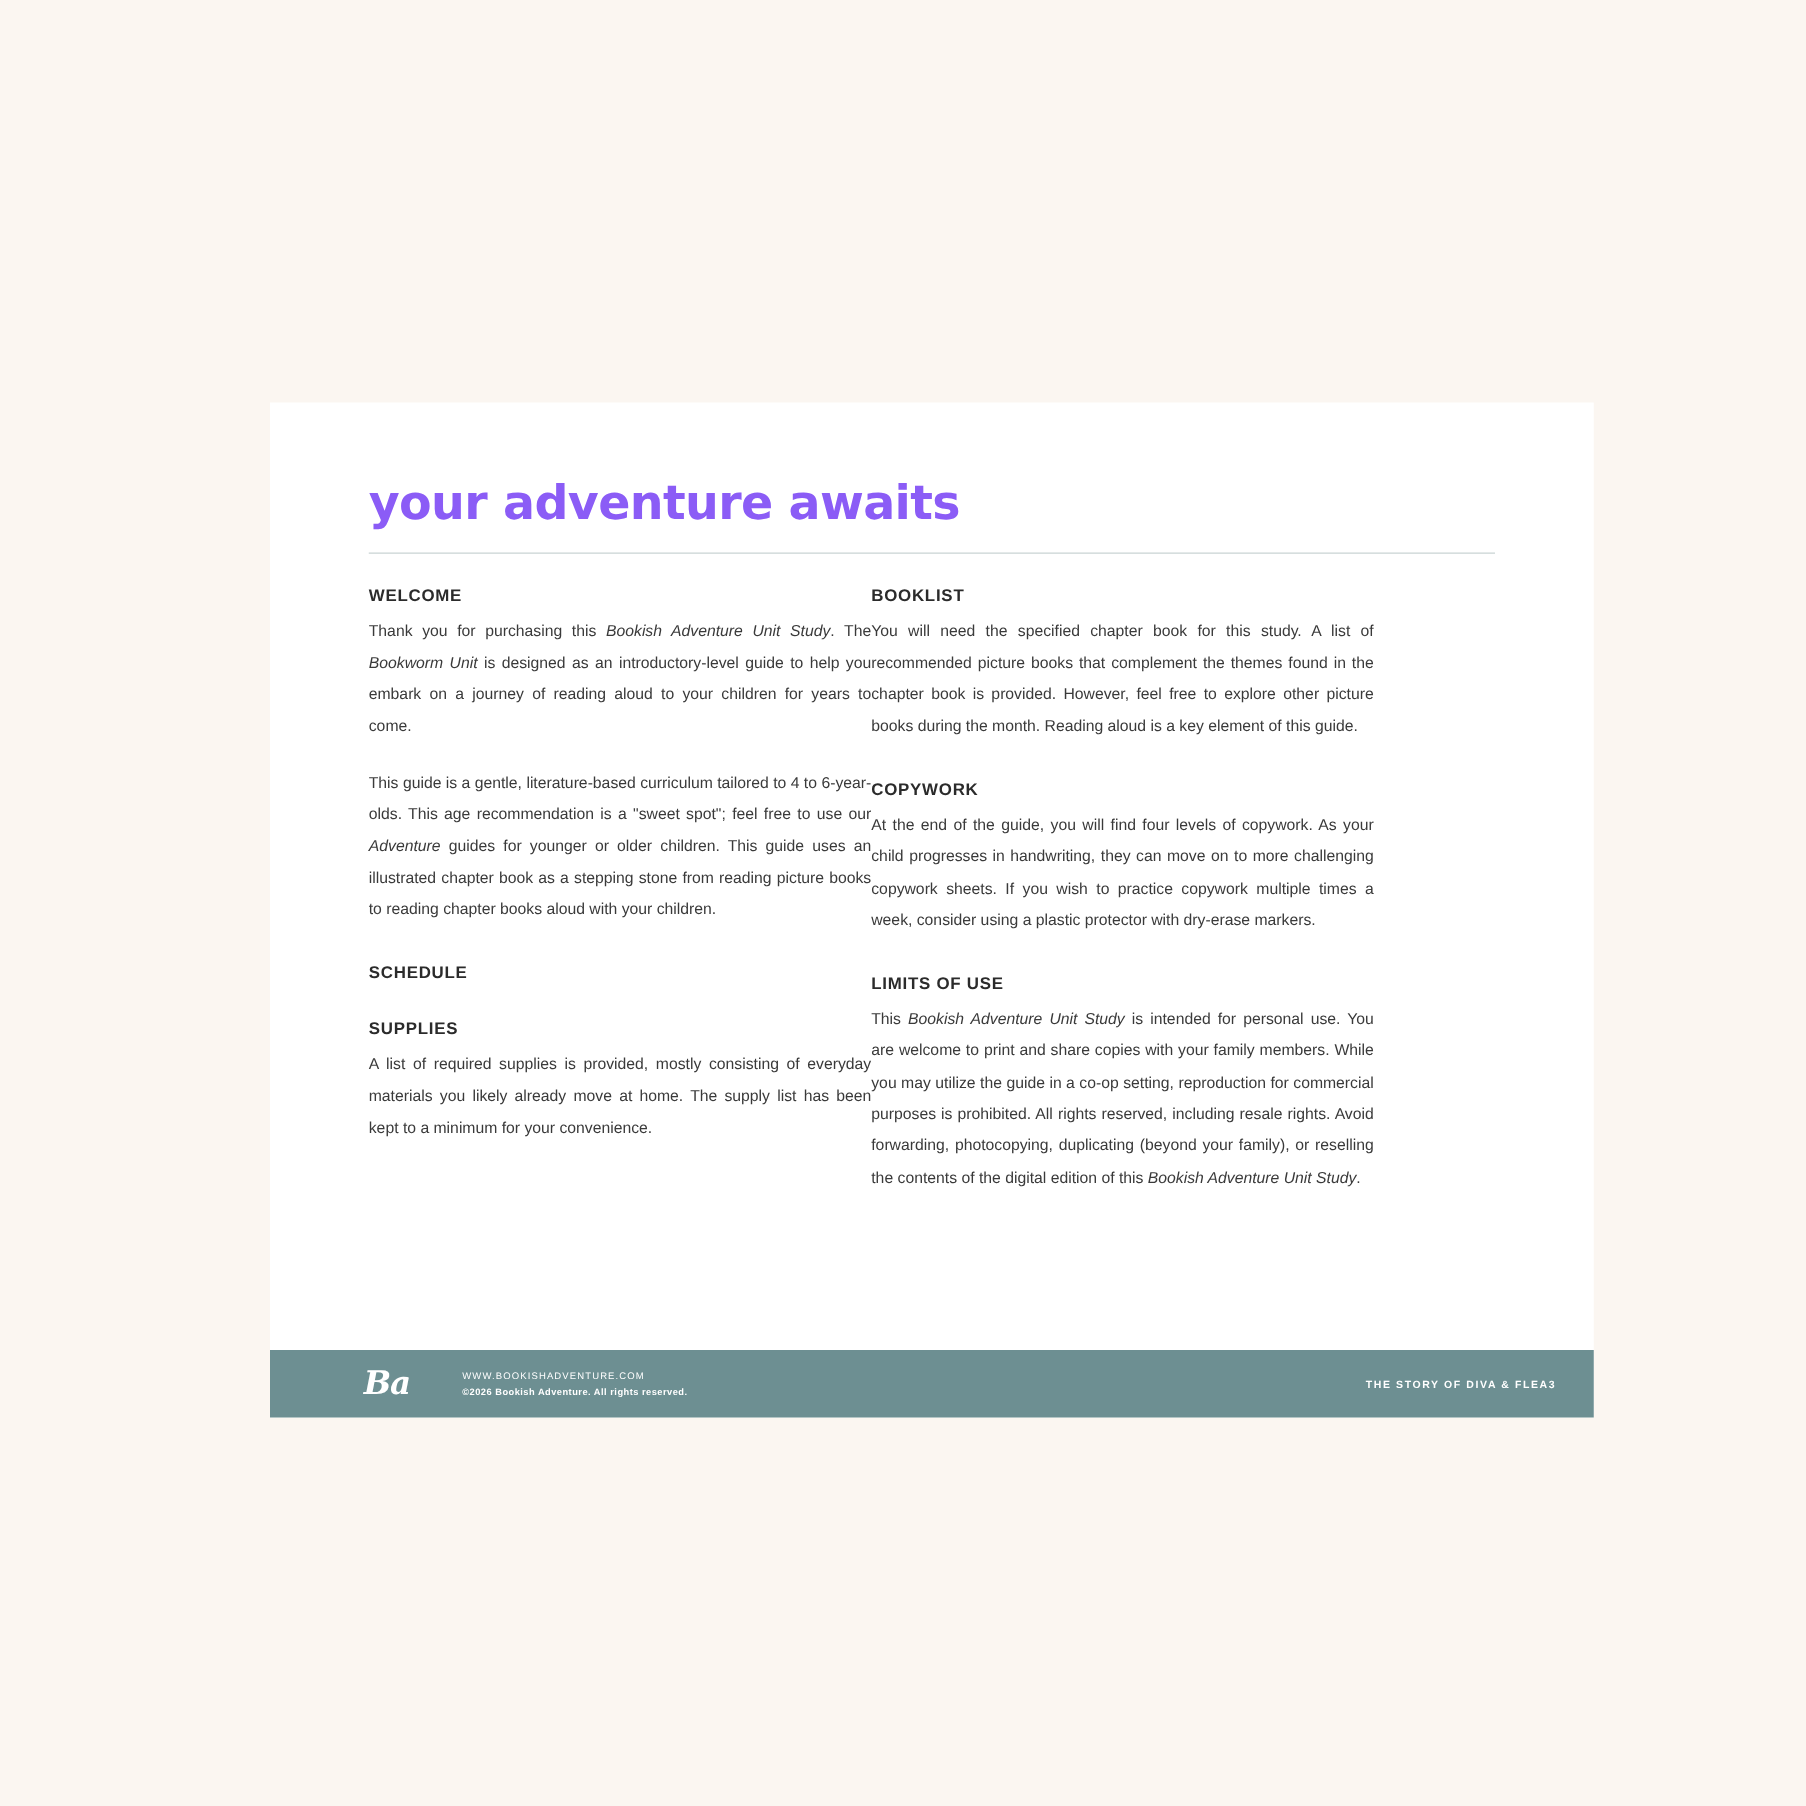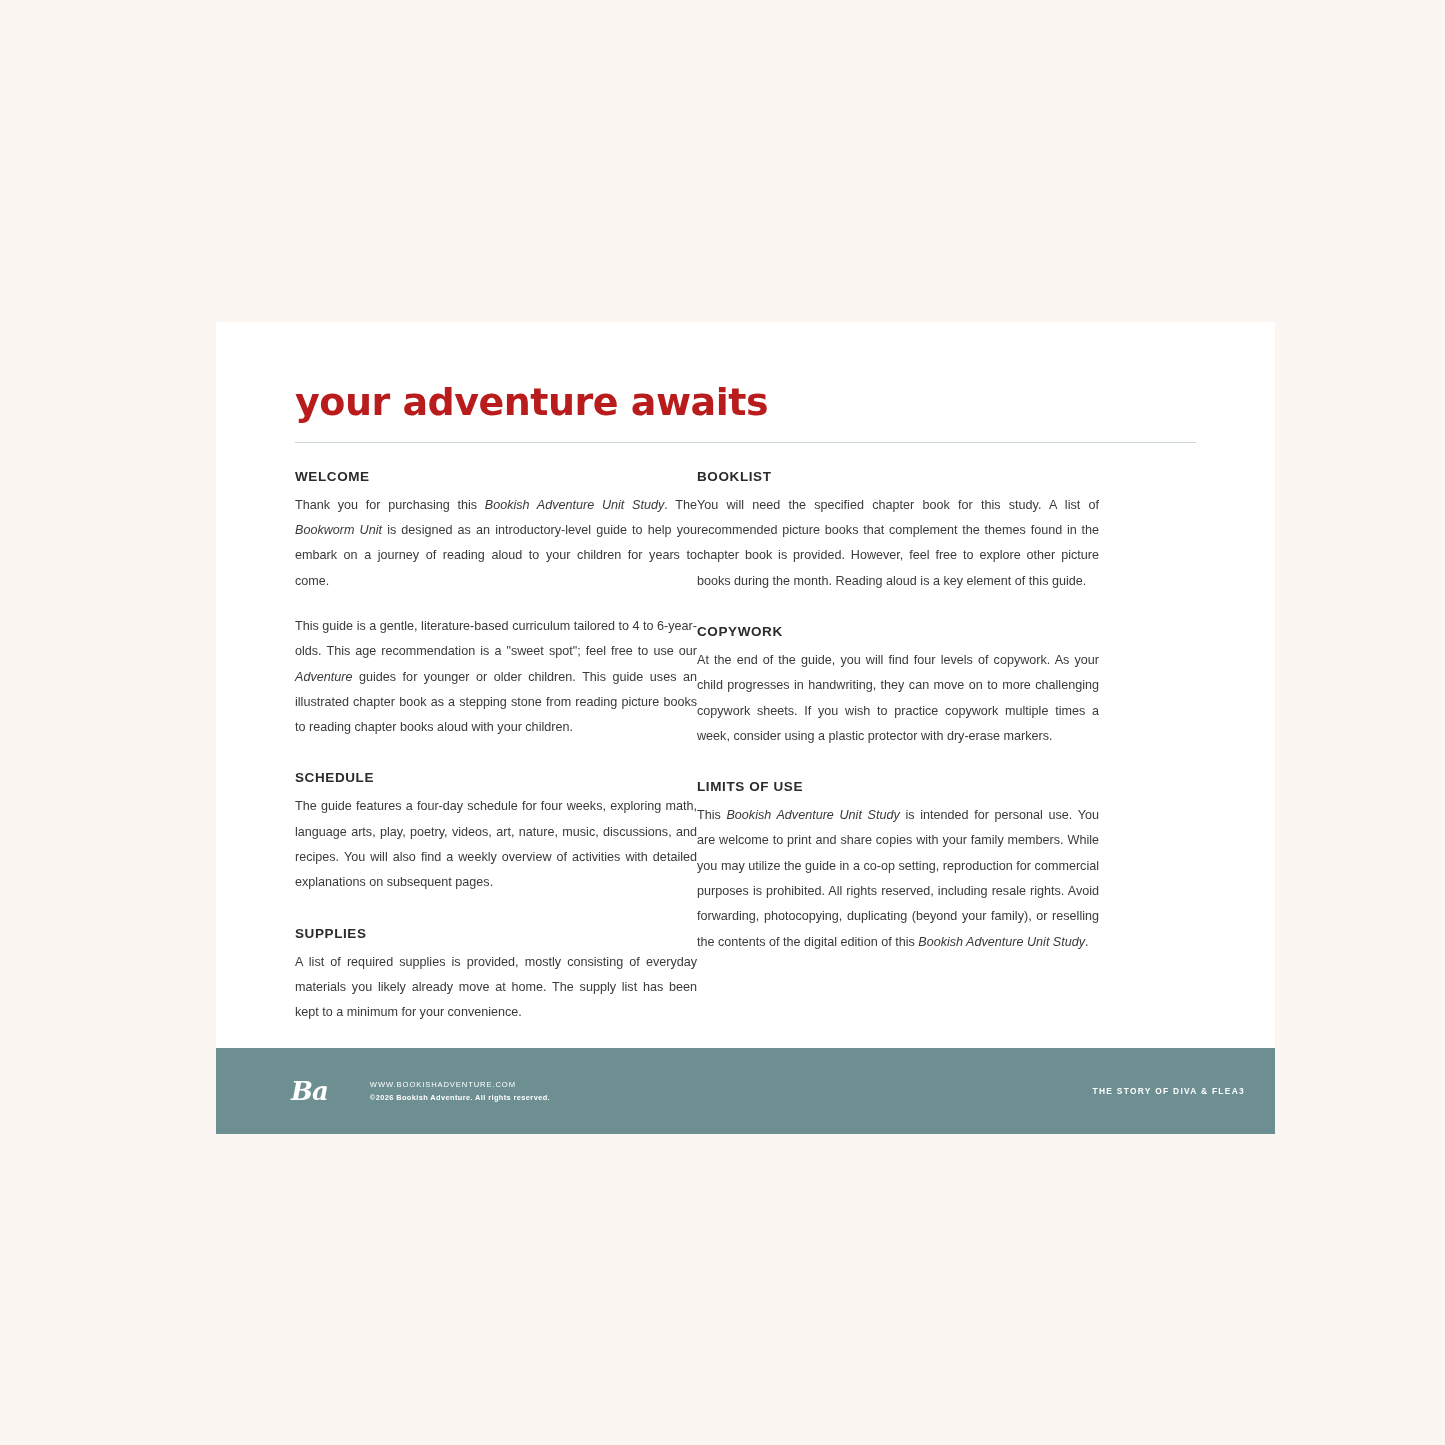--- a/index.html
+++ b/index.html
@@ -29,21 +29,21 @@
     left: 79px;
     top: 60px;
     right: 79px;
   }
 
   .doc-title {
     font-family: "DejaVu Sans", sans-serif;
     font-weight: bold;
     font-size: 38px;
     letter-spacing: -0.5px;
-    color: #b91c1c;
+    color: #8b5cf6;
     margin: 0;
     padding: 0 0 18px 0;
     line-height: 1.1;
   }
 
   .title-rule {
     height: 1px;
     background: #c9d4d4;
     width: 100%;
     margin-bottom: 26px;
@@ -77,21 +77,21 @@
   }
   p.body-text:last-child {
     margin-bottom: 0;
   }
 
   .footer {
     position: absolute;
     left: 0;
     bottom: 0;
     width: 100%;
-    height: 86px;
+    height: 54px;
     background: #6d8f92;
     display: flex;
     align-items: center;
     box-sizing: border-box;
     padding: 0 30px 0 75px;
   }
   .logo {
     font-family: "DejaVu Serif", serif;
     font-style: italic;
     font-weight: bold;
@@ -134,21 +134,20 @@
 
     <div class="columns">
 
       <div class="col">
 
         <h2 class="sec-head">WELCOME</h2>
         <p class="body-text">Thank you for purchasing this <i>Bookish Adventure Unit Study</i>. The <i>Bookworm Unit</i> is designed as an introductory-level guide to help you embark on a journey of reading aloud to your children for years to come.</p>
         <p class="body-text">This guide is a gentle, literature-based curriculum tailored to 4 to 6-year-olds. This age recommendation is a "sweet spot"; feel free to use our <i>Adventure</i> guides for younger or older children. This guide uses an illustrated chapter book as a stepping stone from reading picture books to reading chapter books aloud with your children.</p>
 
         <h2 class="sec-head spaced">SCHEDULE</h2>
-        <p class="body-text">The guide features a four-day schedule for four weeks, exploring math, language arts, play, poetry, videos, art, nature, music, discussions, and recipes. You will also find a weekly overview of activities with detailed explanations on subsequent pages.</p>
 
         <h2 class="sec-head spaced">SUPPLIES</h2>
         <p class="body-text">A list of required supplies is provided, mostly consisting of everyday materials you likely already move at home. The supply list has been kept to a minimum for your convenience.</p>
 
       </div>
 
       <div class="col">
 
         <h2 class="sec-head">BOOKLIST</h2>
         <p class="body-text">You will need the specified chapter book for this study. A list of recommended picture books that complement the themes found in the chapter book is provided. However, feel free to explore other picture books during the month. Reading aloud is a key element of this guide.</p>

